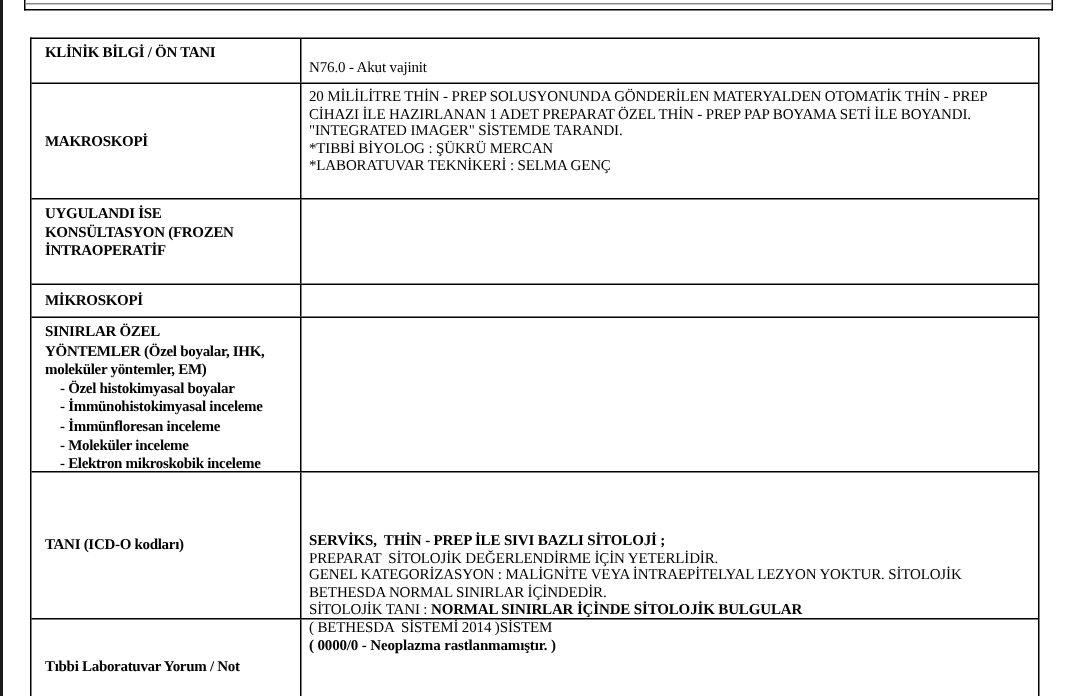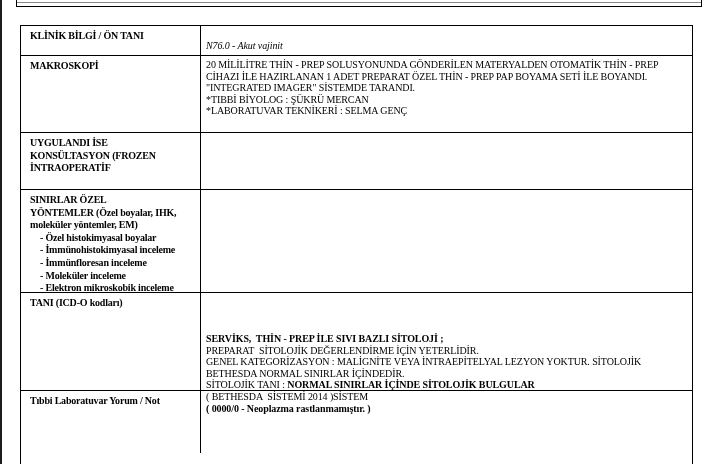--- a/index.html
+++ b/index.html
@@ -44,30 +44,30 @@
   .lbl{
     width:180px;min-width:180px;
     border-right:1.5px solid #000;
     box-sizing:border-box;
     padding:4px 3px 2px 9px;
     font-weight:700;
     font-size:10px;line-height:12.6px;letter-spacing:-0.2px;
     display:flex;flex-direction:column;justify-content:flex-start;
   }
   .lbl div{white-space:nowrap;}
-  .v-center{justify-content:flex-start;}
+  .v-center{justify-content:center;}
   .lbl .item{padding-left:10px;}
   .cnt{
     flex:1;
     box-sizing:border-box;
     padding:3px 6px 2px 5px;
     font-size:10px;line-height:11.6px;letter-spacing:-0.1px;
   }
   .cnt p{margin:0;white-space:pre-wrap;}
-  .cnt-bottom{display:flex;flex-direction:column;justify-content:flex-end;padding-bottom:3px;font-style:italic;}
+  .cnt-bottom{display:flex;flex-direction:column;justify-content:flex-end;padding-bottom:3px;}
   .cnt-tani{padding-top:4px;margin-top:36px;}
   .b{font-weight:700;}
   .gap-top{margin-top:11px;font-weight:bold;}
 </style>
 </head>
 <body>
 
 <div id="screen">
 
   <div class="page-edge"></div>
@@ -102,20 +102,28 @@
       <div class="lbl">
         <div>UYGULANDI İSE</div>
         <div>KONSÜLTASYON (FROZEN</div>
         <div>İNTRAOPERATİF</div>
       </div>
       <div class="cnt">
         <p></p>
       </div>
     </div>
 
+    <div class="trow r4">
+      <div class="lbl v-center">
+        <div>MİKROSKOPİ</div>
+      </div>
+      <div class="cnt">
+        <p></p>
+      </div>
+    </div>
 
     <div class="trow r5">
       <div class="lbl">
         <div>SINIRLAR ÖZEL</div>
         <div>YÖNTEMLER (Özel boyalar, IHK,</div>
         <div>moleküler yöntemler, EM)</div>
         <div class="item">- Özel histokimyasal boyalar</div>
         <div class="item">- İmmünohistokimyasal inceleme</div>
         <div class="item">- İmmünfloresan inceleme</div>
         <div class="item">- Moleküler inceleme</div>

